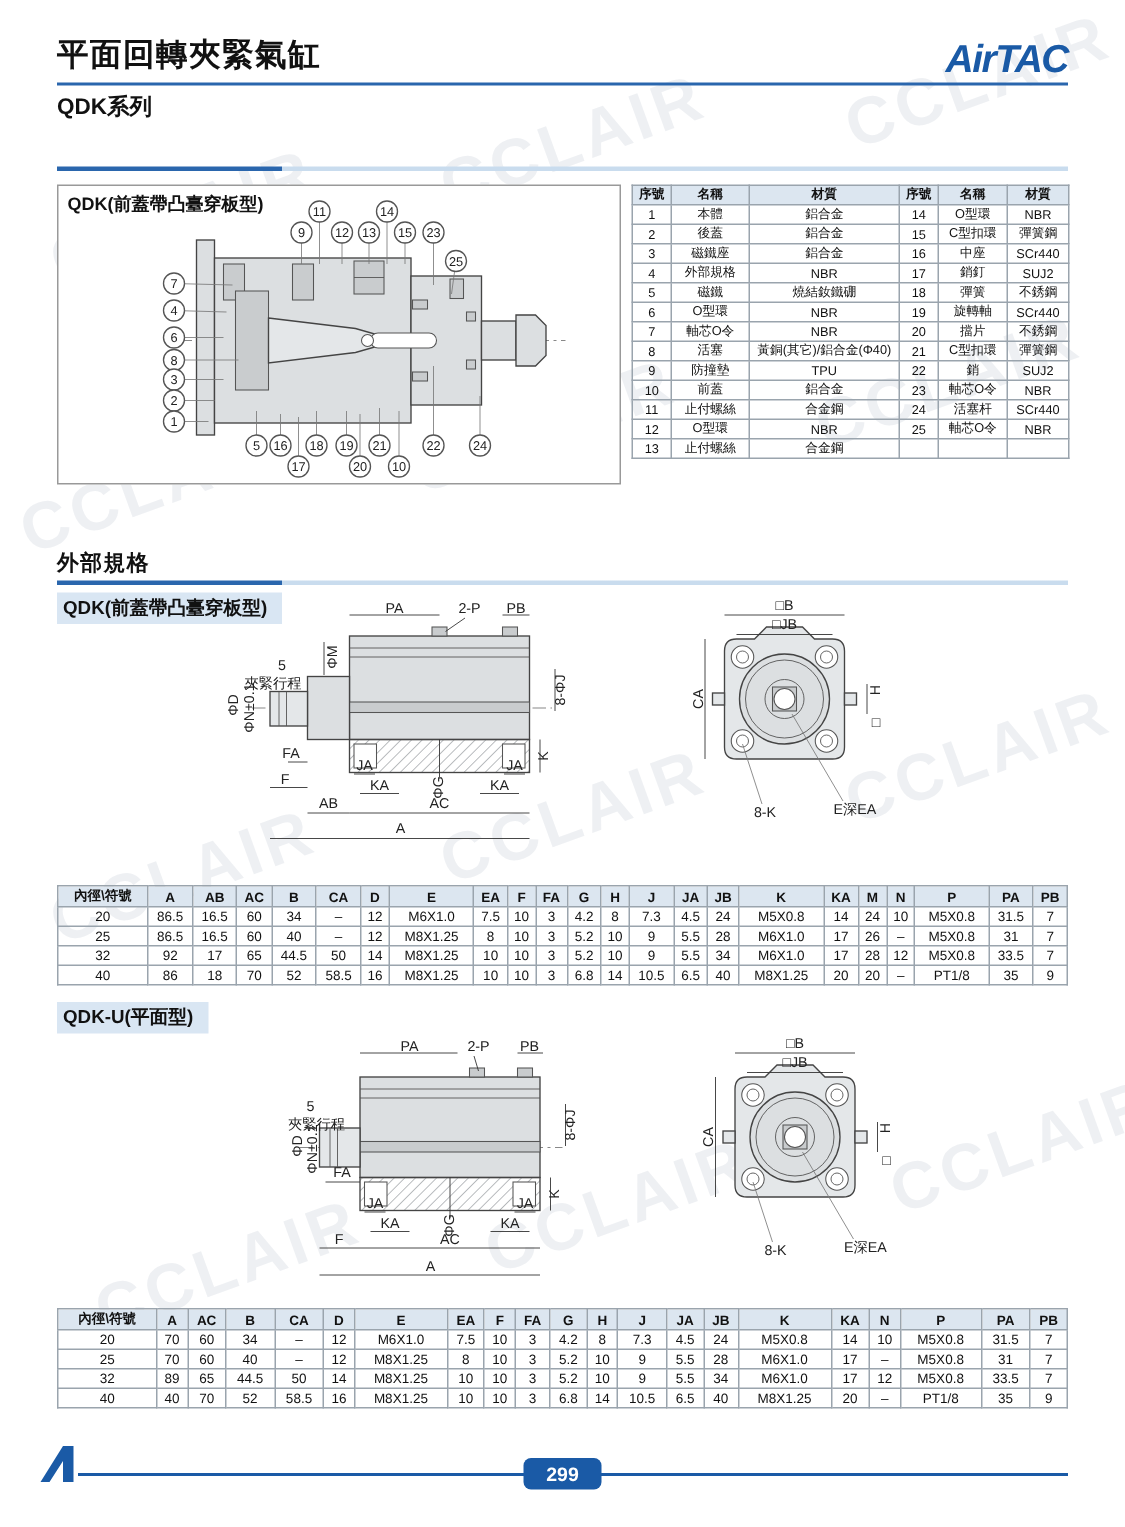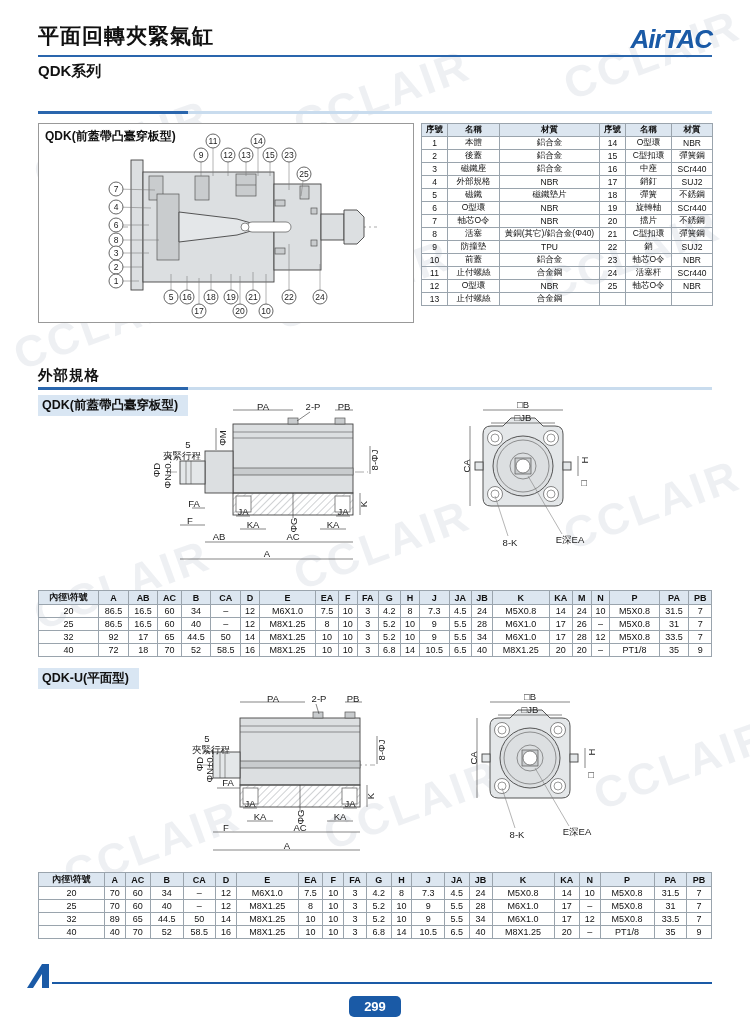--- a/index.html
+++ b/index.html
@@ -53,21 +53,21 @@
   .cl{stroke:#888;stroke-width:0.7;stroke-dasharray:9 3 2 3;}
   .callout{fill:#fff;stroke:#555;stroke-width:0.9;}
   .callout-num{font-size:8.5px;text-anchor:middle;fill:#222;}
   .leader{stroke:#777;stroke-width:0.55;}
 
   
   .foot-line{position:absolute;left:52px;top:982px;width:660px;height:2px;background:#1a5aa6;}
   .foot-logo{position:absolute;left:26px;top:963px;}
   .page-badge{position:absolute;left:349px;top:972px;width:52px;height:21px;background:#1a5aa6;
               border-radius:5px;color:#fff;font-size:13px;font-weight:bold;
-              display:flex;align-items:center;justify-content:center;margin-top:24px;}
+              display:flex;align-items:center;justify-content:center;}
 </style>
 </head>
 <body>
 
 <div id="page">
 
   <div class="wm" style="left:30px;top:120px">CCLAIR</div>
   <div class="wm" style="left:290px;top:70px">CCLAIR</div>
   <div class="wm" style="left:560px;top:30px">CCLAIR</div>
   <div class="wm" style="left:10px;top:300px">CCLAIR</div>
@@ -246,21 +246,21 @@
               <td>4</td>
               <td>外部規格</td>
               <td>NBR</td>
               <td>17</td>
               <td>銷釘</td>
               <td>SUJ2</td>
             </tr>
             <tr>
               <td>5</td>
               <td>磁鐵</td>
-              <td>磁鐵墊片</td>
+              <td>燒結釹鐵硼</td>
               <td>18</td>
               <td>彈簧</td>
               <td>不銹鋼</td>
             </tr>
             <tr>
               <td>6</td>
               <td>O型環</td>
               <td>NBR</td>
               <td>19</td>
               <td>旋轉軸</td>
@@ -500,21 +500,21 @@
               <td>M6X1.0</td>
               <td>17</td>
               <td>28</td>
               <td>12</td>
               <td>M5X0.8</td>
               <td>33.5</td>
               <td>7</td>
             </tr>
             <tr>
               <td>40</td>
-              <td>72</td>
+              <td>86</td>
               <td>18</td>
               <td>70</td>
               <td>52</td>
               <td>58.5</td>
               <td>16</td>
               <td>M8X1.25</td>
               <td>10</td>
               <td>10</td>
               <td>3</td>
               <td>6.8</td>

